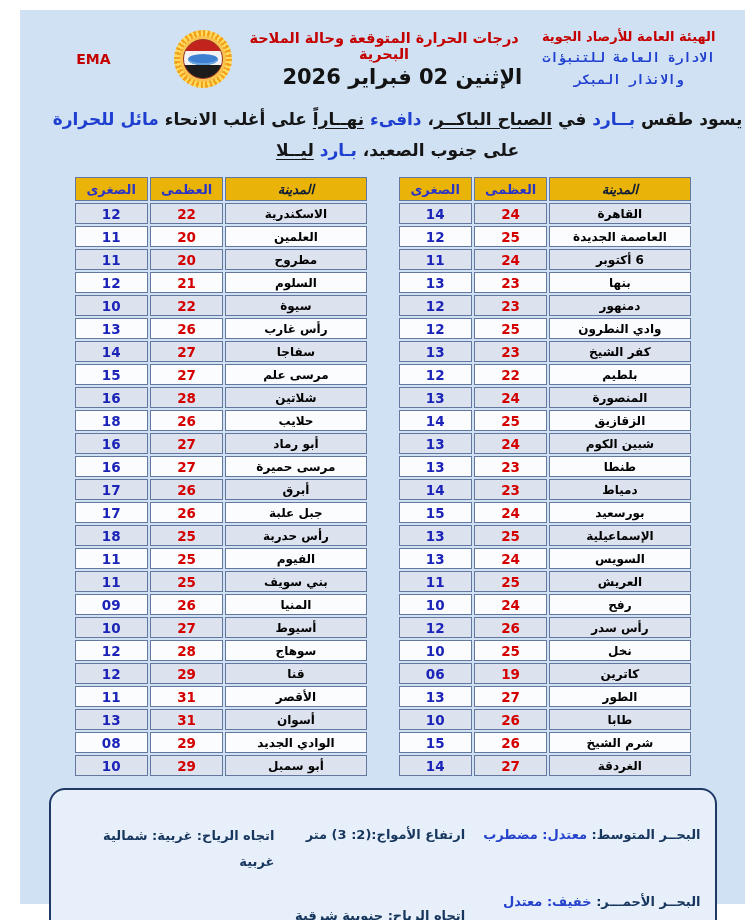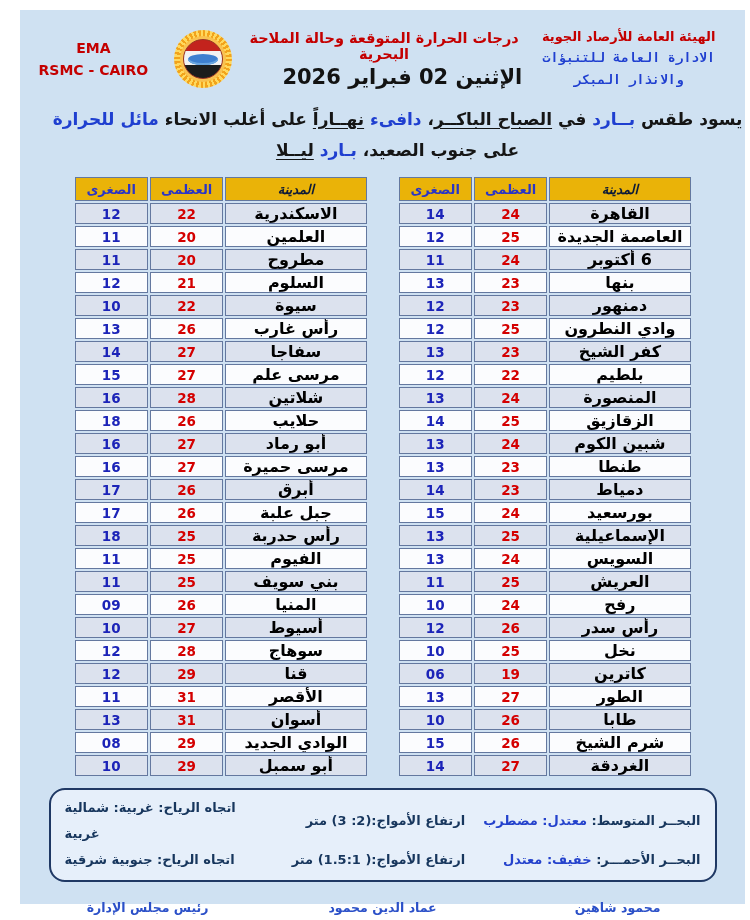--- a/index.html
+++ b/index.html
@@ -30,33 +30,33 @@
   .intro .blue{color:#1f3fd0;}
   .intro .und{text-decoration:underline;text-underline-offset:3px;}
 
   
   .tables{display:flex;justify-content:center;gap:28px;margin-top:9px;}
   table{border-collapse:separate;border-spacing:2px;width:296px;table-layout:fixed;}
   th,td{border:1px solid #64789f;height:19px;padding:0 2px;text-align:center;font-weight:bold;overflow:hidden;white-space:nowrap;}
   th{background:#eab308;font-size:13px;height:22px;}
   th.city{width:50%;color:#0d1b38;font-style:italic;}
   th.max,th.min{width:25%;color:#2a35c6;}
-  td.city{font-size:16px;color:#000;}
+  td.city{font-size:12px;color:#000;}
   td.max{color:#d40000;font-size:13.5px;}
   td.min{color:#1c24b8;font-size:13.5px;}
   tbody tr:nth-child(odd) td{background:#dce2ee;}
   tbody tr:nth-child(even) td{background:#fbfcfe;}
 
   
   .marine{margin:10px auto 0;width:636px;border:2px solid #1f3864;border-radius:16px;
     background:#e6effa;padding:5px 14px 7px;}
   .m-row{display:flex;align-items:center;font-size:13px;font-weight:bold;color:#17365d;line-height:26px;}
   .m-sea{width:37%;}
   .m-waves{width:30%;text-align:right;}
-  .m-wind{width:33%;text-align:left;}
+  .m-wind{width:33%;text-align:right;margin-top:28px;}
   .state{color:#2442cc;}
 
   
   .signatures{display:flex;margin-top:15px;padding:0 10px;color:#2b50c8;font-weight:bold;
     font-size:12.5px;text-align:center;}
   .sig{width:33.33%;line-height:21px;}
 </style>
 </head>
 <body>
 
@@ -75,21 +75,20 @@
       <div class="sun">
         <div class="sun-core">
           <div class="emblem">
             <div class="cloud"></div>
           </div>
         </div>
       </div>
     </div>
     <div class="ema-block">
       <div>EMA</div>
-      <div>RSMC - CAIRO</div>
     </div>
   </header>
 
   <div class="intro">
     <div id="intro-line1"><span class="">يسود طقس </span><span class="blue">بــارد</span><span class=""> في </span><span class="und">الصباح الباكــر</span><span class="">، </span><span class="blue">دافىء </span><span class="und">نهــاراً</span><span class=""> على أغلب الانحاء </span><span class="blue">مائل للحرارة</span></div>
     <div id="intro-line2"><span class="">على جنوب الصعيد، </span><span class="blue">بـارد </span><span class="und">ليــلا</span></div>
   </div>
 
   <div class="tables">
     <table id="table-right">
@@ -367,21 +366,20 @@
   </div>
 
   <div class="marine" id="marine-box">
       <div class="m-row">
      <span class="m-sea"><span>البحــر المتوسط:</span> <span class="state">معتدل: مضطرب</span></span>
      <span class="m-waves">ارتفاع الأمواج:(2: 3) متر</span>
      <span class="m-wind">اتجاه الرياح: غربية: شمالية غربية</span>
    </div>
       <div class="m-row">
      <span class="m-sea"><span>البحــر الأحمـــر:</span> <span class="state">خفيف: معتدل</span></span>
-     <span class="m-waves">ارتفاع الأمواج:( 1.5:1) متر</span>
      <span class="m-wind">اتجاه الرياح: جنوبية شرقية</span>
    </div>
     </div>
 
   <div class="signatures" id="signatures">
       <div class="sig">
      <div>محمود شاهين</div>
      <div>مدير عام التنبؤات والإنذار المبكر</div>
    </div>
       <div class="sig">

